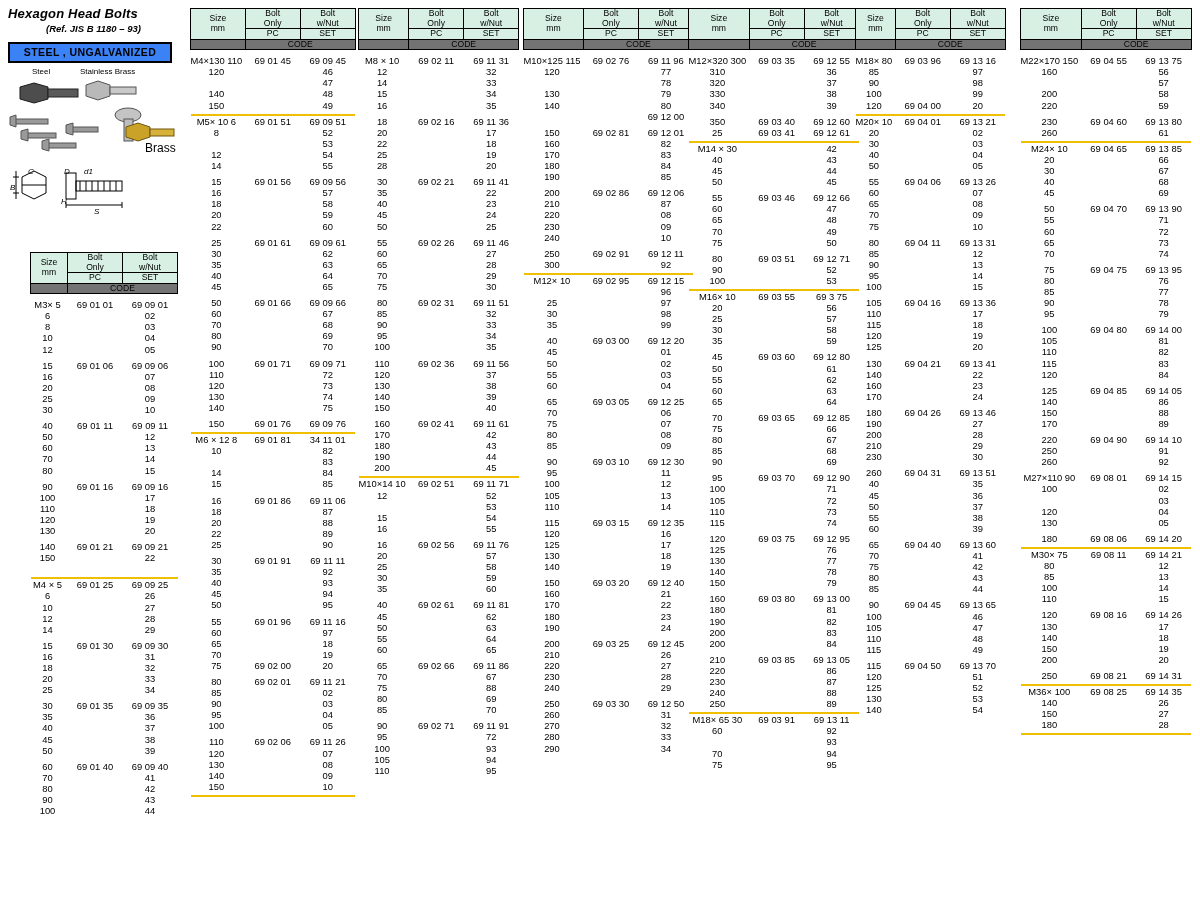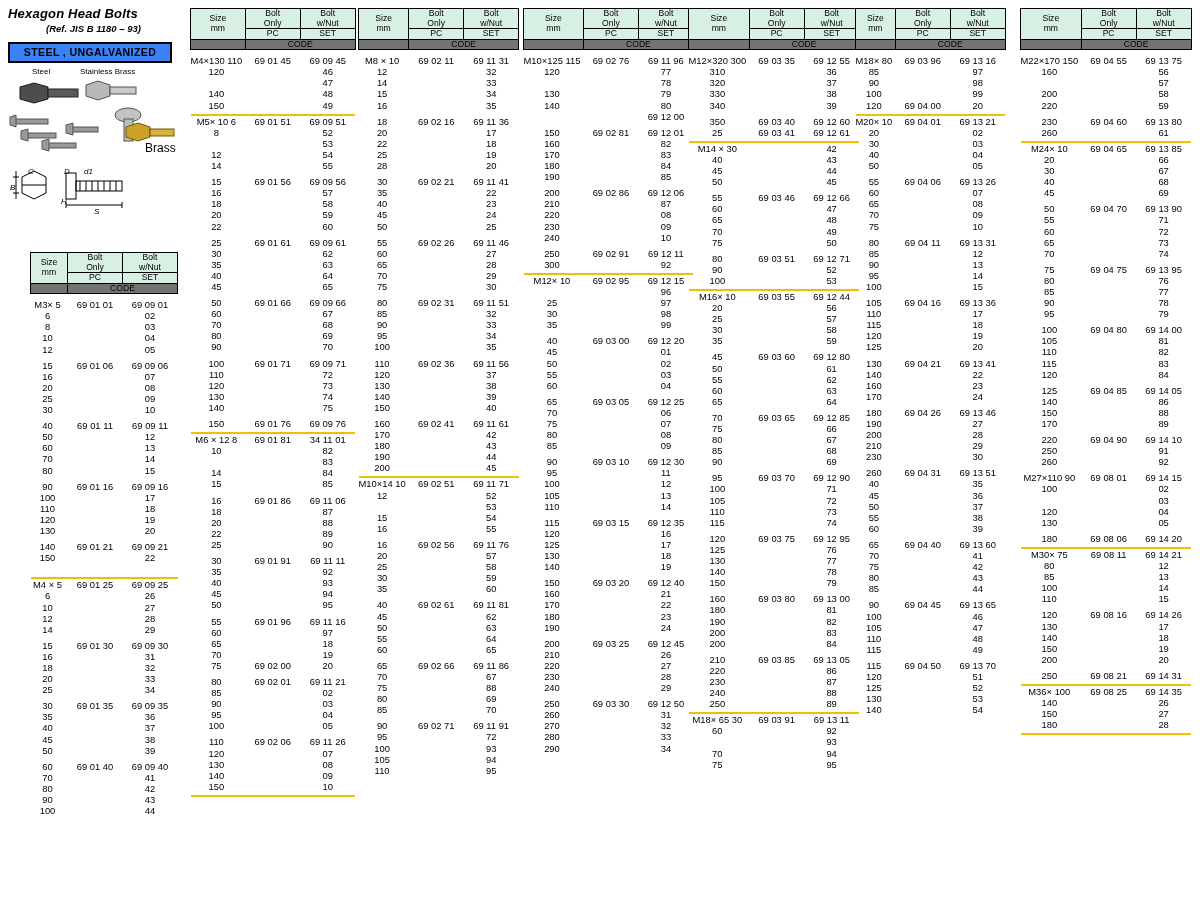--- a/index.html
+++ b/index.html
@@ -1582,21 +1582,21 @@
             <td class="c1 sizecol">100</td>
             <td class="c2">&nbsp;</td>
             <td class="c3">53</td>
           </tr>
           <tr class="rule">
             <td colspan="3"></td>
           </tr>
           <tr>
             <td class="c1 sizecol grp">M16× 10</td>
             <td class="c2">69 03 55</td>
-            <td class="c3">69 12 44</td>
+            <td class="c3">69 3 75</td>
           </tr>
           <tr>
             <td class="c1 sizecol">20</td>
             <td class="c2">&nbsp;</td>
             <td class="c3">56</td>
           </tr>
           <tr>
             <td class="c1 sizecol">25</td>
             <td class="c2">&nbsp;</td>
             <td class="c3">57</td>

